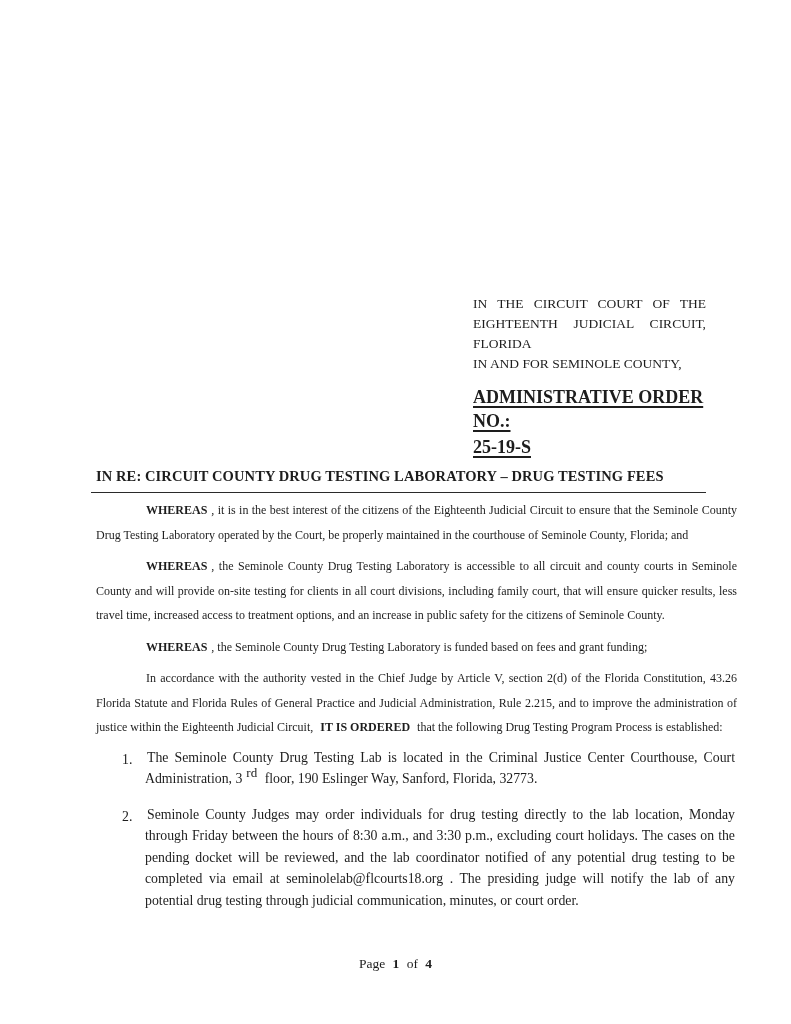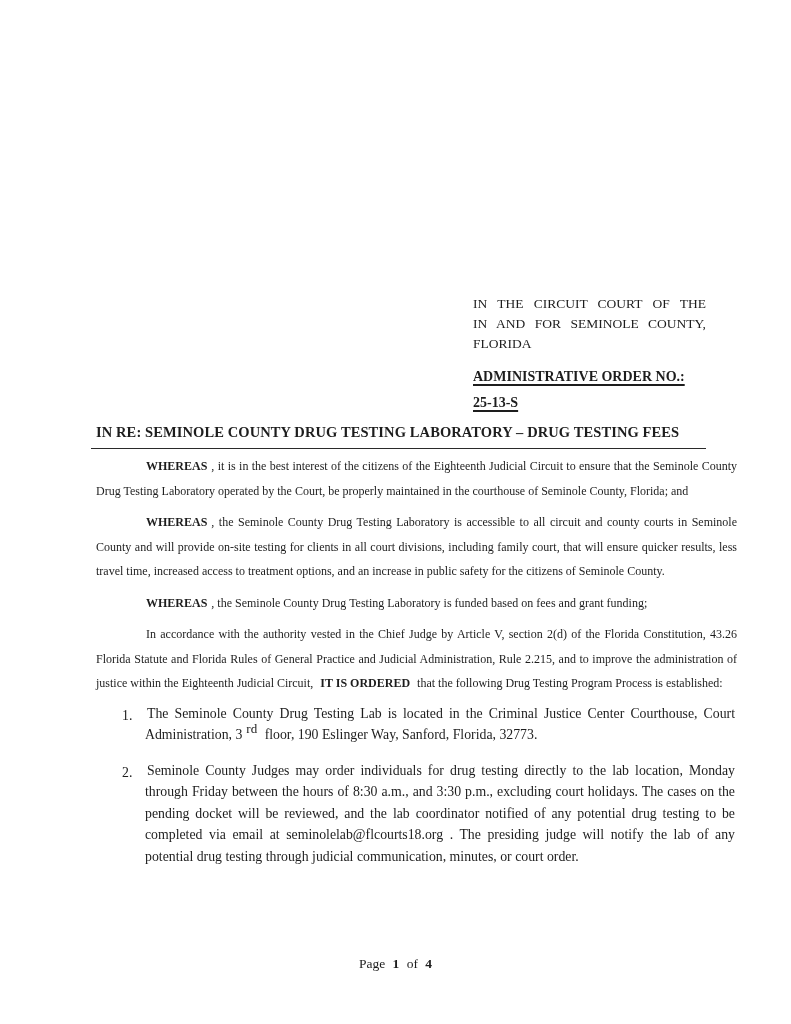--- a/index.html
+++ b/index.html
@@ -30,21 +30,21 @@
   }
   .caption-line:last-child {
     text-align-last: left;
   }
   
   .admin-order {
     width: 237px;
     margin-left: 377px;
     margin-top: 12px;
     font-weight: bold;
-    font-size: 14px;
+    font-size: 18px;
   }
   .admin-line {
     line-height: 24px;
     text-decoration: underline;
     text-decoration-thickness: 1.5px;
     text-underline-offset: 3px;
   }
   
   .case-title {
     margin-top: 8px;
@@ -103,30 +103,31 @@
   }
   .page-footer b { font-weight: bold; }
 </style>
 </head>
 <body>
 
 <div class="page">
 
   <div class="caption-block">
     <div class="caption-line">IN THE CIRCUIT COURT OF THE</div>
+    <div class="caption-line">EIGHTEENTH JUDICIAL CIRCUIT,</div>
+    <div class="caption-line">FLORIDA</div>
     <div class="caption-line">IN AND FOR SEMINOLE COUNTY,</div>
-    <div class="caption-line">FLORIDA</div>
   </div>
 
   <div class="admin-order">
     <div class="admin-line">ADMINISTRATIVE ORDER NO.:</div>
-    <div class="admin-line">25-13-S</div>
+    <div class="admin-line">25-19-S</div>
   </div>
 
-  <div class="case-title">IN RE: SEMINOLE COUNTY DRUG TESTING LABORATORY – DRUG TESTING FEES</div>
+  <div class="case-title">IN RE: CIRCUIT COUNTY DRUG TESTING LABORATORY – DRUG TESTING FEES</div>
 
   <hr class="rule">
 
   <p class="para"><b>WHEREAS</b><span>, it is in the best interest of the citizens of the Eighteenth Judicial Circuit to ensure that the Seminole County Drug Testing Laboratory operated by the Court, be properly maintained in the courthouse of Seminole County, Florida; and</span></p>
 
   <p class="para"><b>WHEREAS</b><span>, the Seminole County Drug Testing Laboratory is accessible to all circuit and county courts in Seminole County and will provide on-site testing for clients in all court divisions, including family court, that will ensure quicker results, less travel time, increased access to treatment options, and an increase in public safety for the citizens of Seminole County.</span></p>
 
   <p class="para"><b>WHEREAS</b><span>, the Seminole County Drug Testing Laboratory is funded based on fees and grant funding;</span></p>
 
   <p class="para"><span>In accordance with the authority vested in the Chief Judge by Article V, section 2(d) of the Florida Constitution, 43.26 Florida Statute and Florida Rules of General Practice and Judicial Administration, Rule 2.215, and to improve the administration of justice within the Eighteenth Judicial Circuit, </span><b>IT IS ORDERED</b><span> that the following Drug Testing Program Process is established:</span></p>

